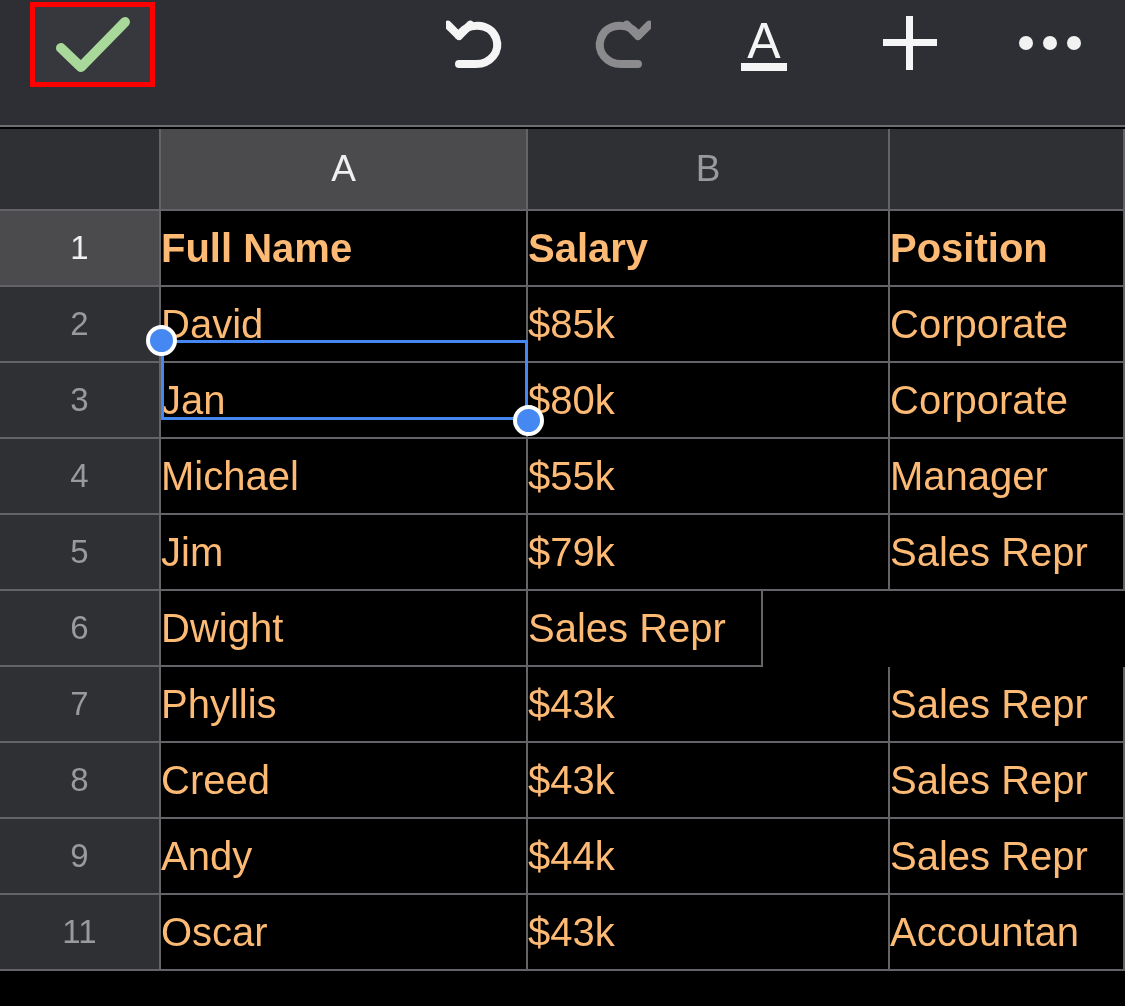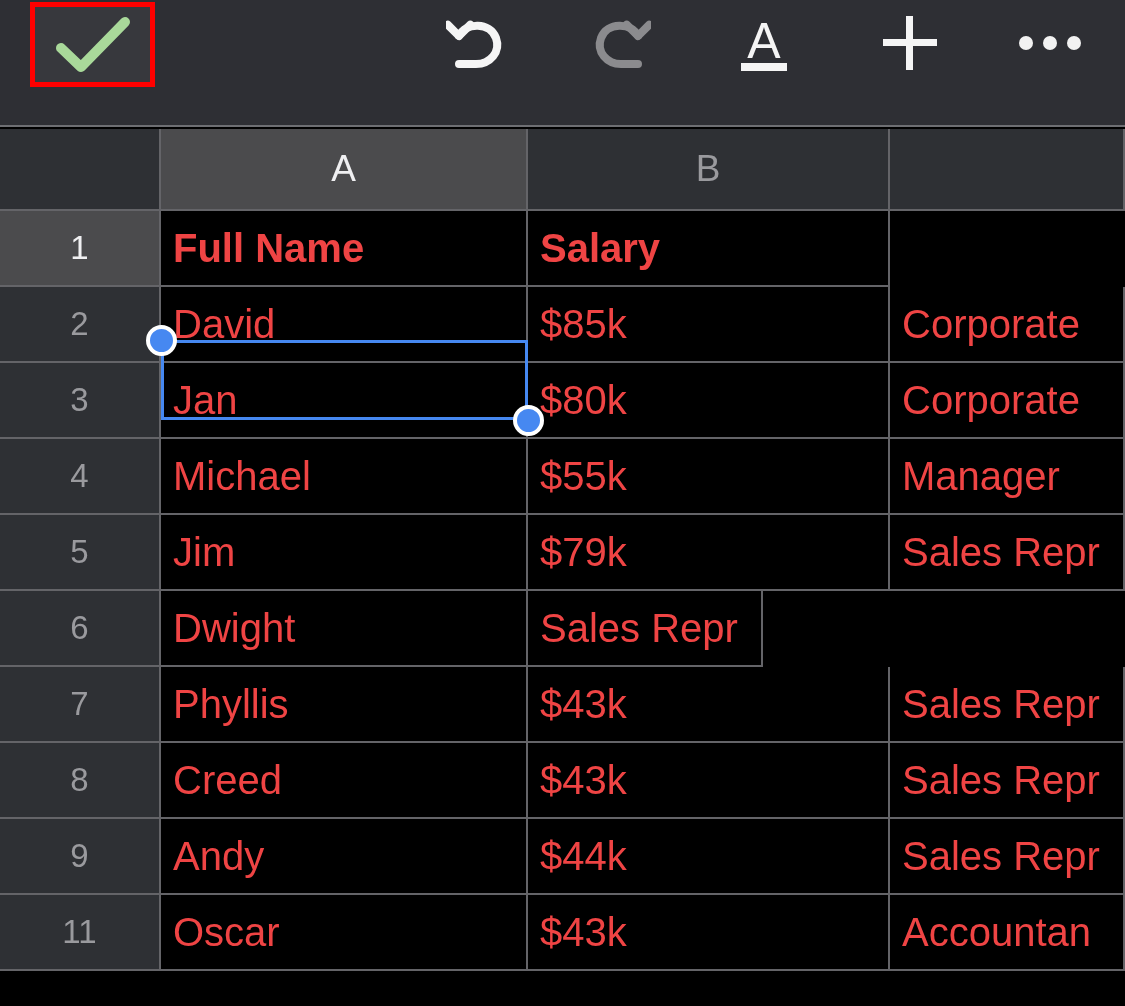--- a/index.html
+++ b/index.html
@@ -159,23 +159,22 @@
     color: #f0f0f2;
   }
   .cell {
     flex: 0 0 auto;
     box-sizing: border-box;
     background: #000000;
     border-right: 2px solid #646468;
     border-bottom: 2px solid #646468;
     display: flex;
     align-items: center;
-    color: #ef4444;
+    color: #fdba74;
     font-size: 40px;
-    padding-left: 12px;
     white-space: nowrap;
     overflow: hidden;
   }
   .row.header-row .cell { font-weight: bold; }
 
   .cw-a { width: 367px; }
   .cw-b { width: 362px; }
   .cw-c { width: 235px; }
 
   
@@ -271,20 +270,21 @@
       <div class="col-head cw-b">B</div>
       <div class="col-head cw-c"></div>
     </div>
 
     <div class="grid-body">
 
       <div class="row header-row">
         <div class="rownum selected">1</div>
         <div class="cell cw-a">Full Name</div>
         <div class="cell cw-b">Salary</div>
+        <div class="cell cw-c">Position</div>
       </div>
 
       <div class="row">
         <div class="rownum">2</div>
         <div class="cell cw-a">David</div>
         <div class="cell cw-b">$85k</div>
         <div class="cell cw-c">Corporate</div>
       </div>
 
       <div class="row">

